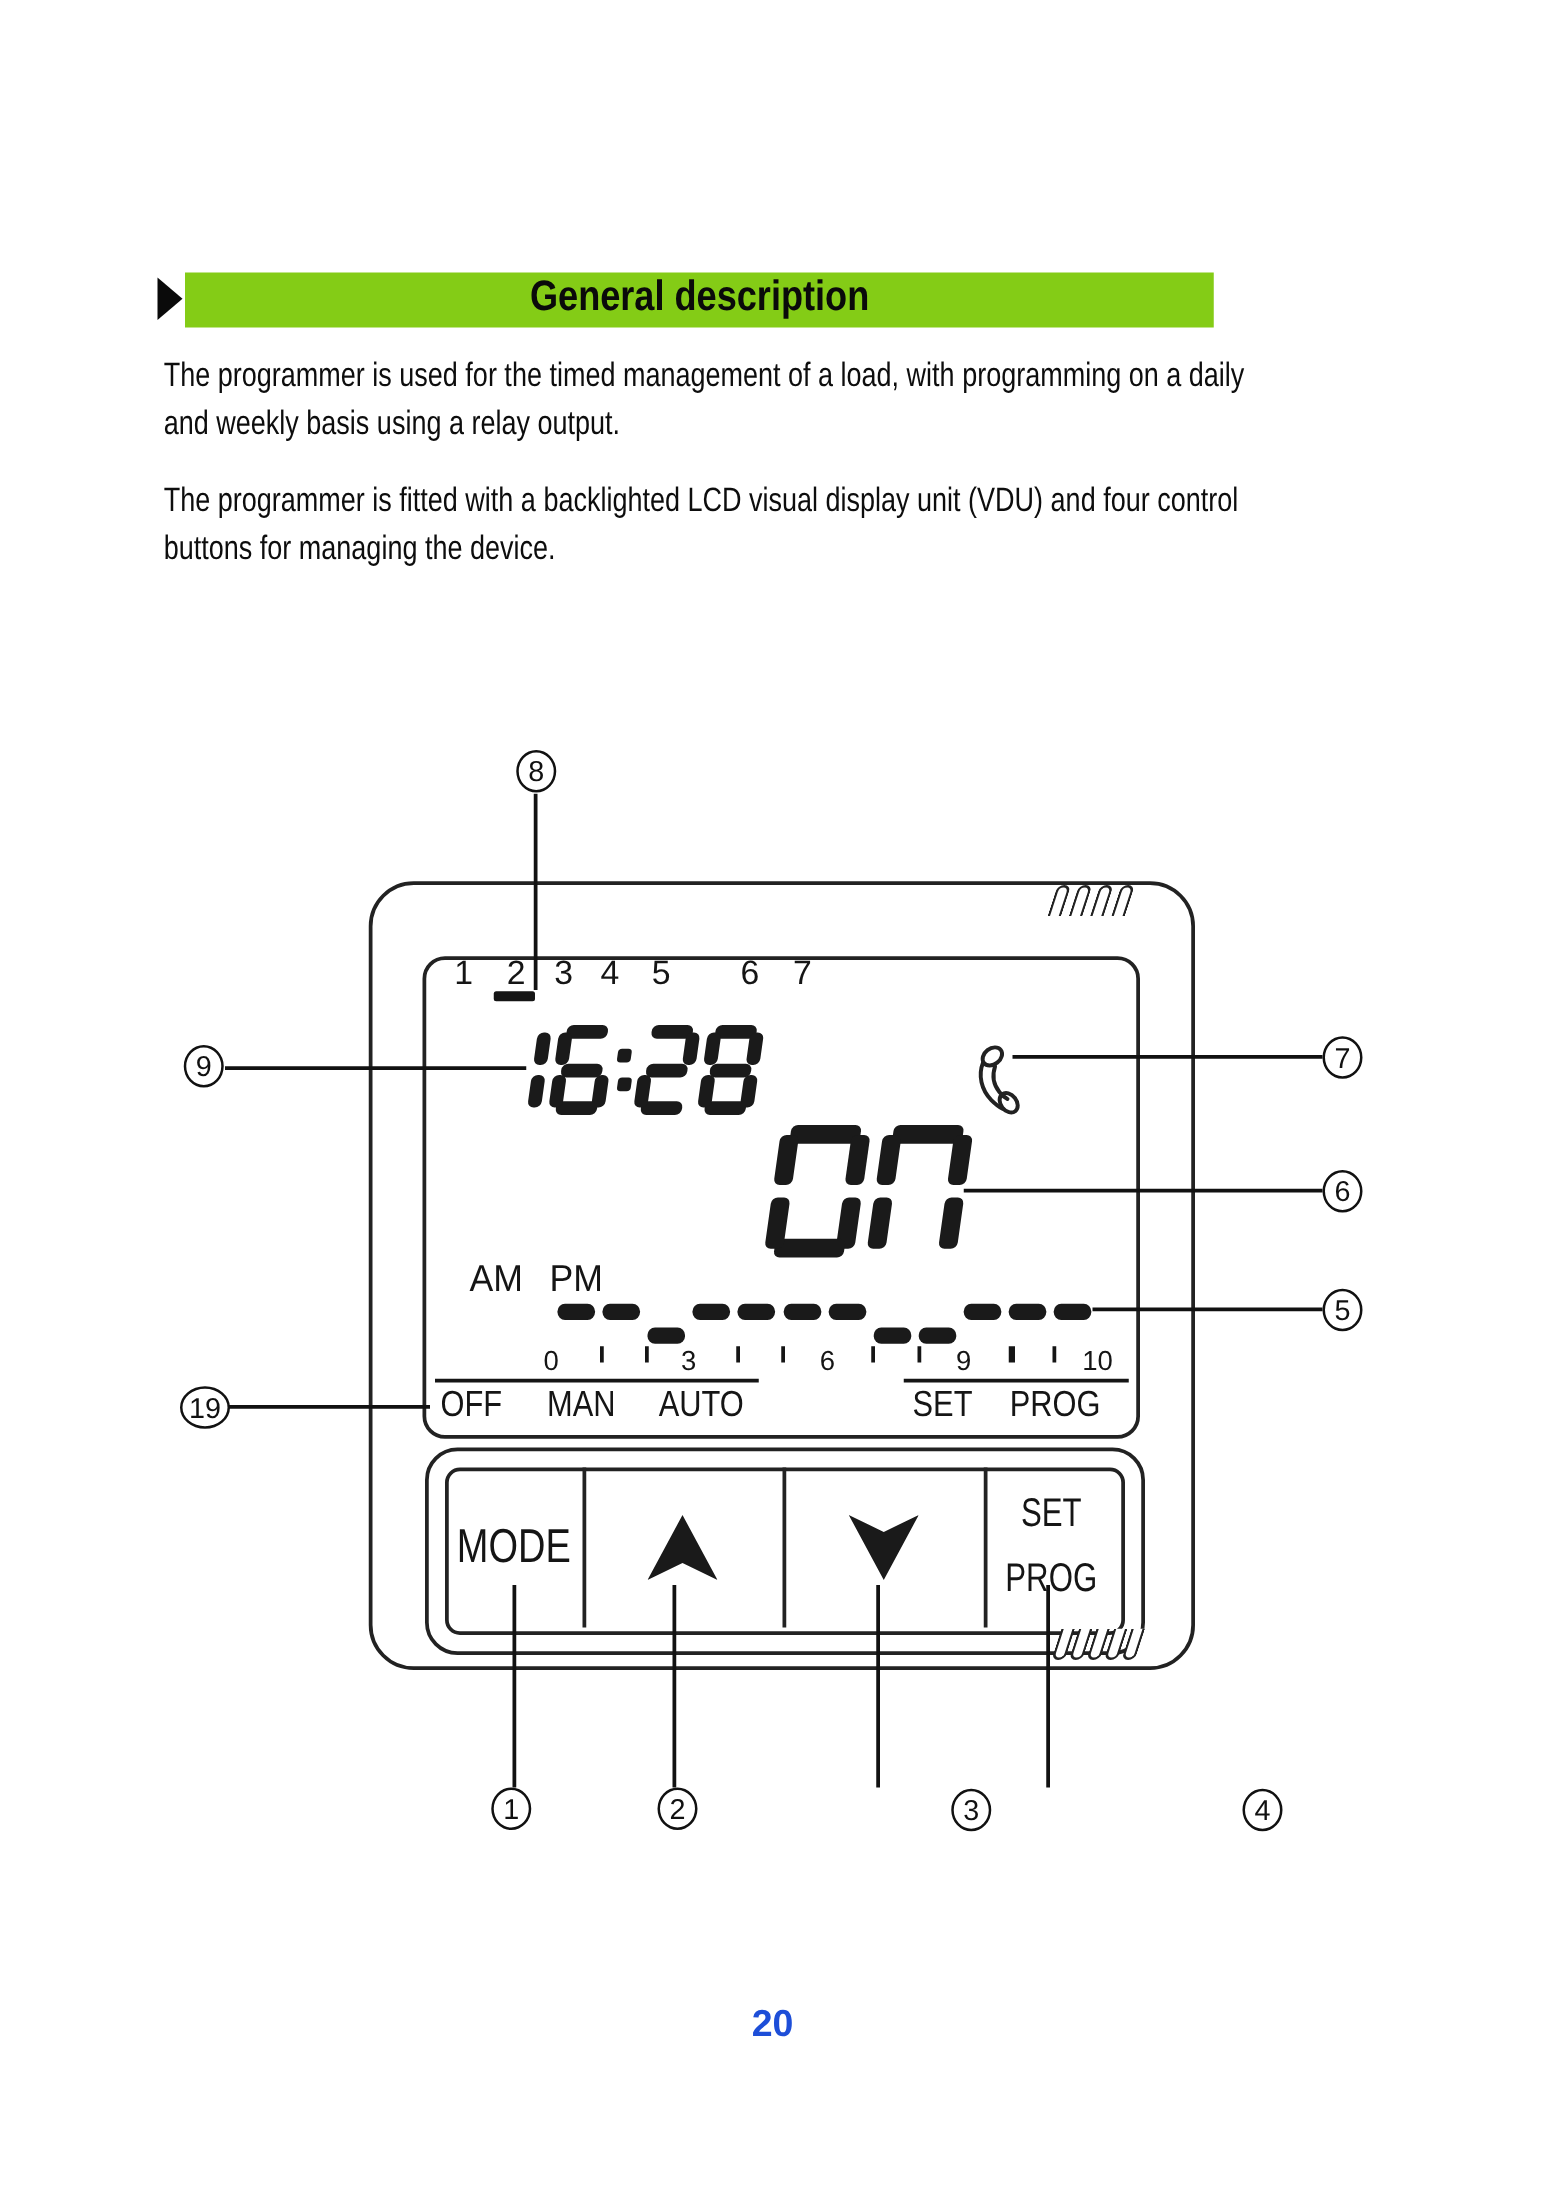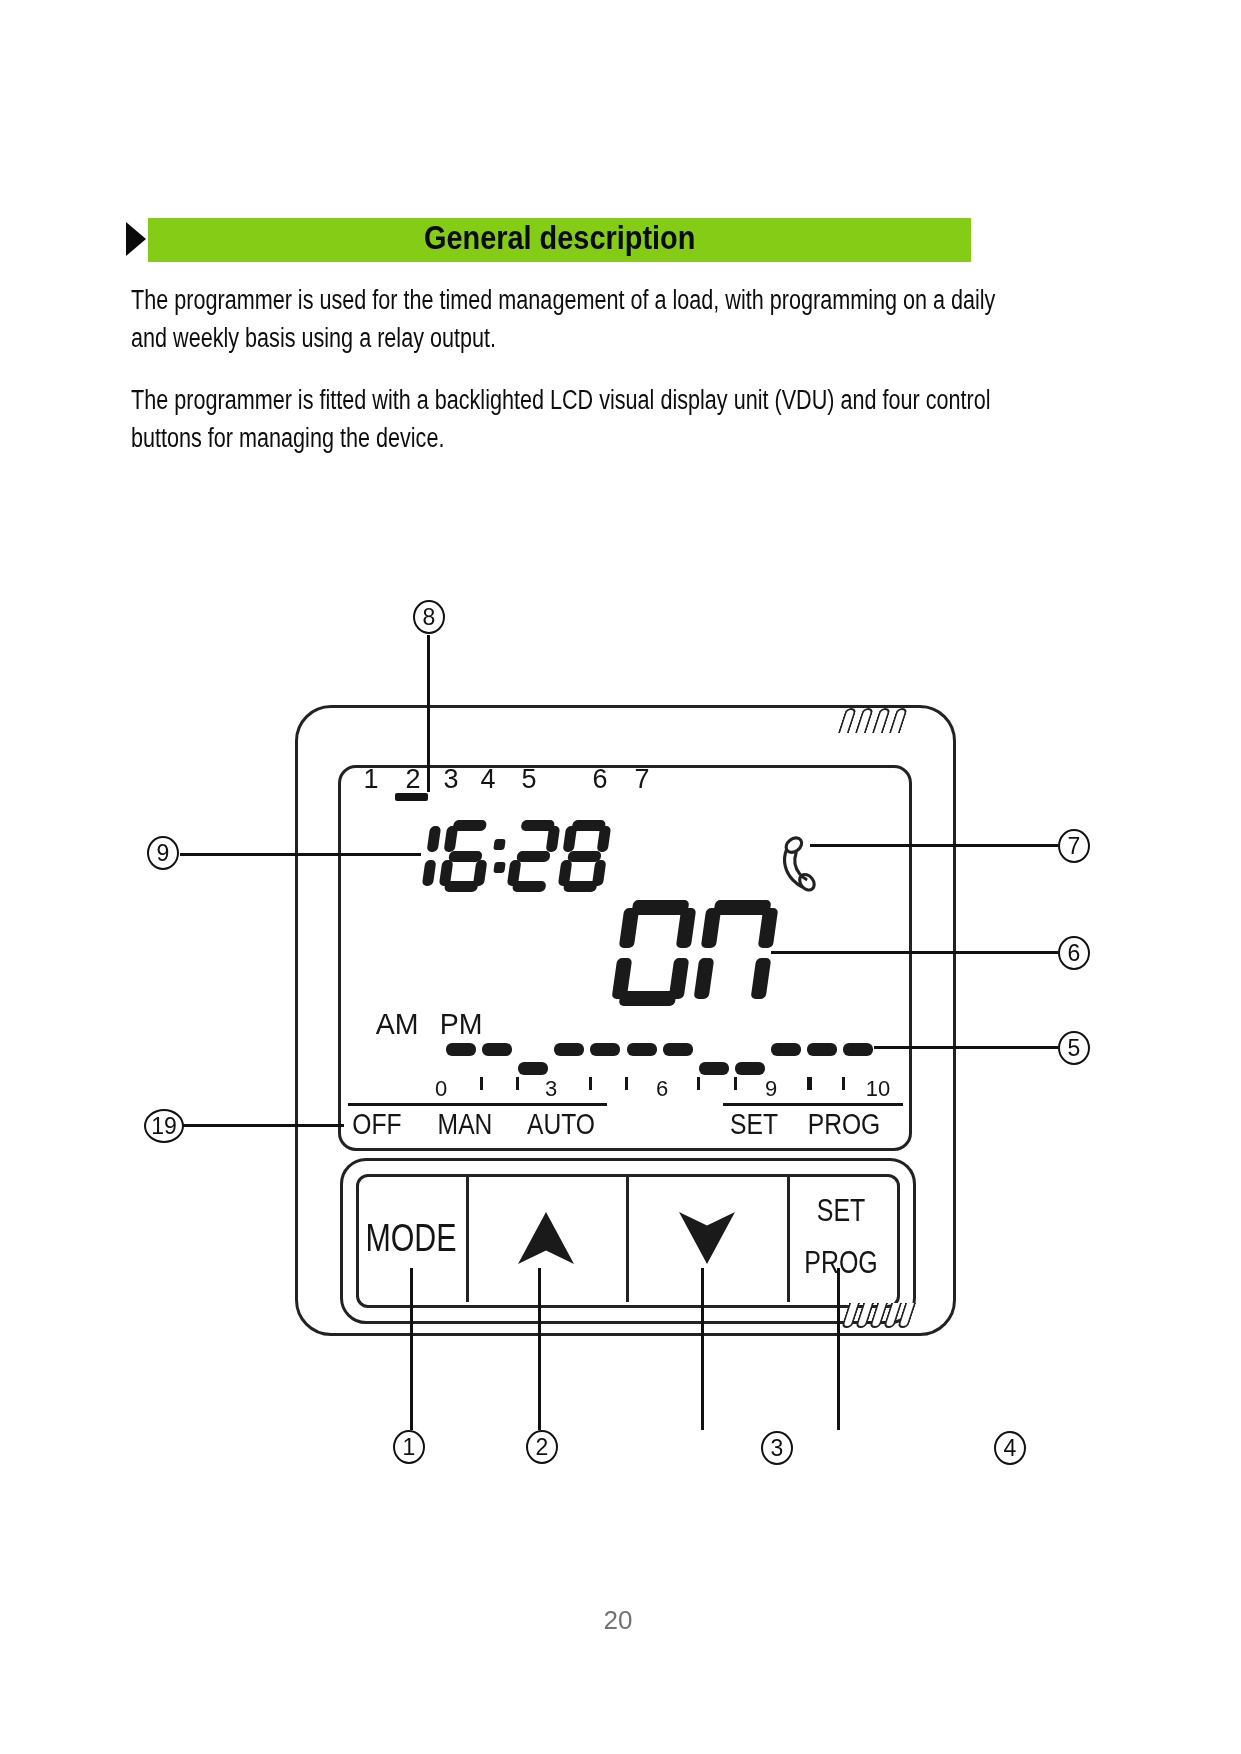--- a/index.html
+++ b/index.html
@@ -41,21 +41,21 @@
   .seg{position:absolute;background:#1a1a1a;border-radius:5px;}
   .seg-dot{position:absolute;background:#1a1a1a;border-radius:3px;transform:skewX(-8deg);}
   
   .callout-circle{position:absolute;box-sizing:border-box;border:2.5px solid #111;border-radius:50%;background:#fff;display:flex;align-items:center;justify-content:center;font-size:23px;color:#111;}
   .callout-line-h{position:absolute;height:2.5px;background:#111;}
   .callout-line-v{position:absolute;width:2.5px;background:#111;}
   
   .vent{position:absolute;box-sizing:border-box;width:11px;height:25px;border:2.5px solid #222;background:#fff;}
   .vent-top{border-bottom:none;border-radius:7px 7px 0 0;transform:skewX(-18deg);}
   .vent-bottom{border-top:none;border-radius:0 0 7px 7px;transform:skewX(-18deg);}
-  .page-number{position:absolute;left:618px;top:1620px;font-size:26px;color:#737373;transform:translate(-50%,-50%);}
+  .page-number{position:absolute;left:618px;top:1620px;font-size:30px;color:#1d4ed8;transform:translate(-50%,-50%);font-weight:bold;}
   .phone-svg{position:absolute;left:776px;top:834px;}
 </style>
 </head>
 <body>
 
 <div class="page">
 
 
   <div class="section-tri"></div>
   <div class="section-bar">

